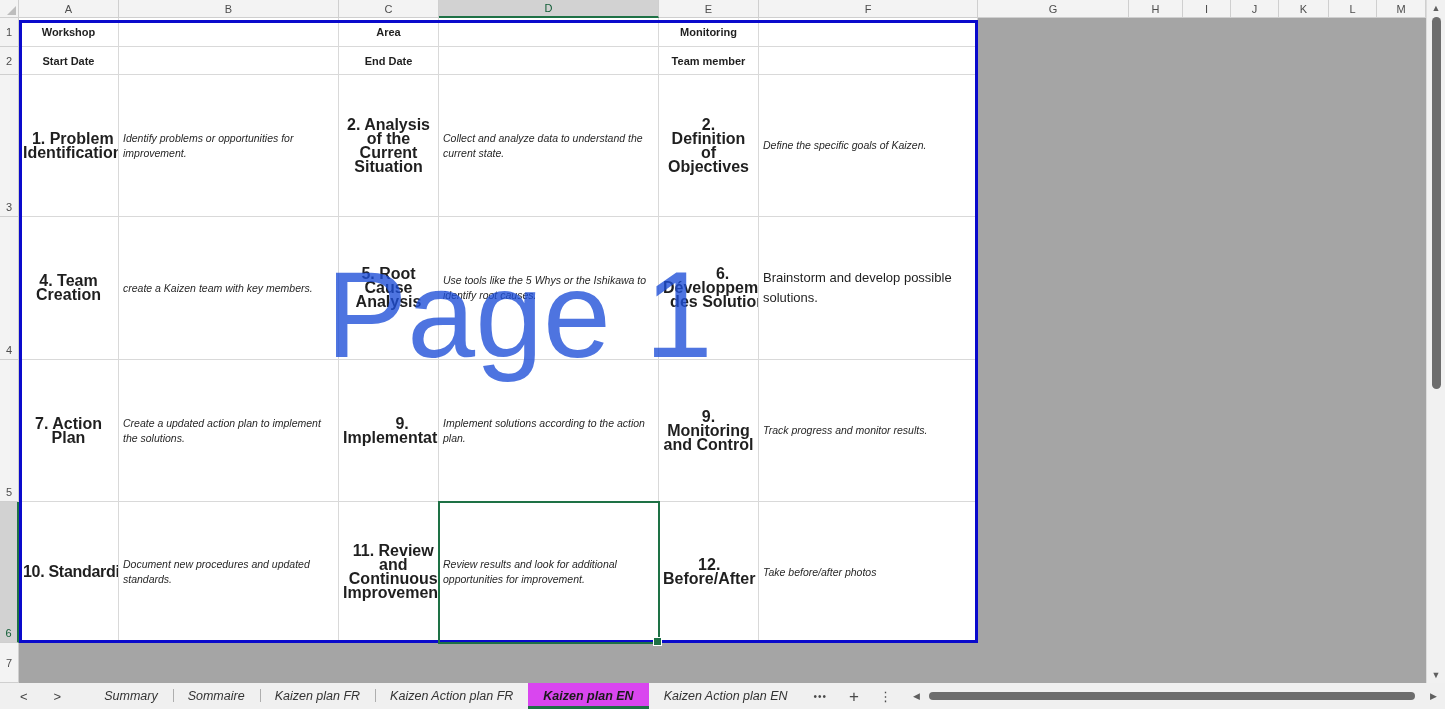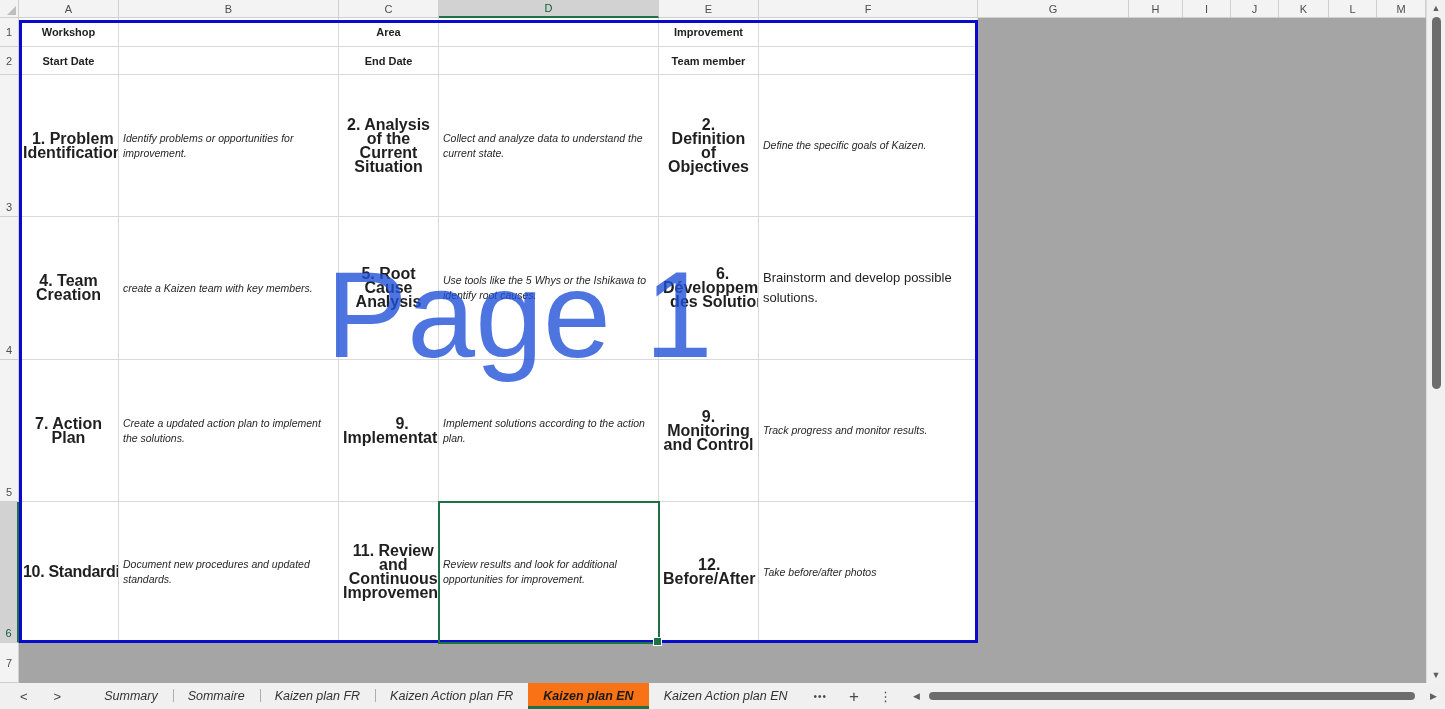--- a/index.html
+++ b/index.html
@@ -85,21 +85,21 @@
   }
   .tab-nav{display:flex;align-items:center;gap:26px;margin-left:20px;margin-right:28px;
     font-size:13px;color:#444;}
   .tab-nav span{cursor:default;}
   .tabs{display:flex;align-items:stretch;font-style:italic;}
   .tab{position:relative;display:flex;align-items:center;padding:0 15px;white-space:nowrap;}
   .tab + .tab::before{
     content:"";position:absolute;left:0;top:6px;width:1px;height:13px;background:#aeaeae;
   }
   .tab.active{
-    background:#f97316;font-weight:700;color:#1a1a1a;box-shadow:inset 0 -3px 0 #1e7145;
+    background:#d946ef;font-weight:700;color:#1a1a1a;box-shadow:inset 0 -3px 0 #1e7145;
   }
   .tab.active::before,.tab.active + .tab::before{display:none;}
   .tab-ctrl{display:flex;align-items:center;color:#4a4a4a;}
   .more-dots{font-size:10px;letter-spacing:1px;margin:0 11px;}
   .add-btn{font-size:17px;margin:0 11px;line-height:1;}
   .menu-btn{font-size:13px;margin:0 9px;}
   .hscroll{flex:1;display:flex;align-items:center;margin:0 8px 0 12px;gap:7px;}
   .hscroll .arrow{font-size:9px;color:#5f5f5f;}
   .htrack{flex:1;position:relative;height:10px;}
   .hthumb{position:absolute;left:2px;right:8px;top:1px;height:8px;background:#6d6d6d;border-radius:4px;}
@@ -132,21 +132,21 @@
 <div class="rowhead sel" style="top:502px;height:141px">6</div>
 <div class="rowhead mid" style="top:643px;height:40px">7</div>
 
 <div class="gray-right"></div>
 <div class="gray-bottom"></div>
 
 <div class="cell ca r1 hlabel">Workshop</div>
 <div class="cell cb r1"></div>
 <div class="cell cc r1 hlabel">Area</div>
 <div class="cell cd r1"></div>
-<div class="cell ce r1 hlabel">Improvement</div>
+<div class="cell ce r1 hlabel">Monitoring</div>
 <div class="cell cf r1"></div>
 
 <div class="cell ca r2 hlabel">Start Date</div>
 <div class="cell cb r2"></div>
 <div class="cell cc r2 hlabel">End Date</div>
 <div class="cell cd r2"></div>
 <div class="cell ce r2 hlabel">Team member</div>
 <div class="cell cf r2"></div>
 
 <div class="cell ca r3 step">1. Problem Identification</div>

